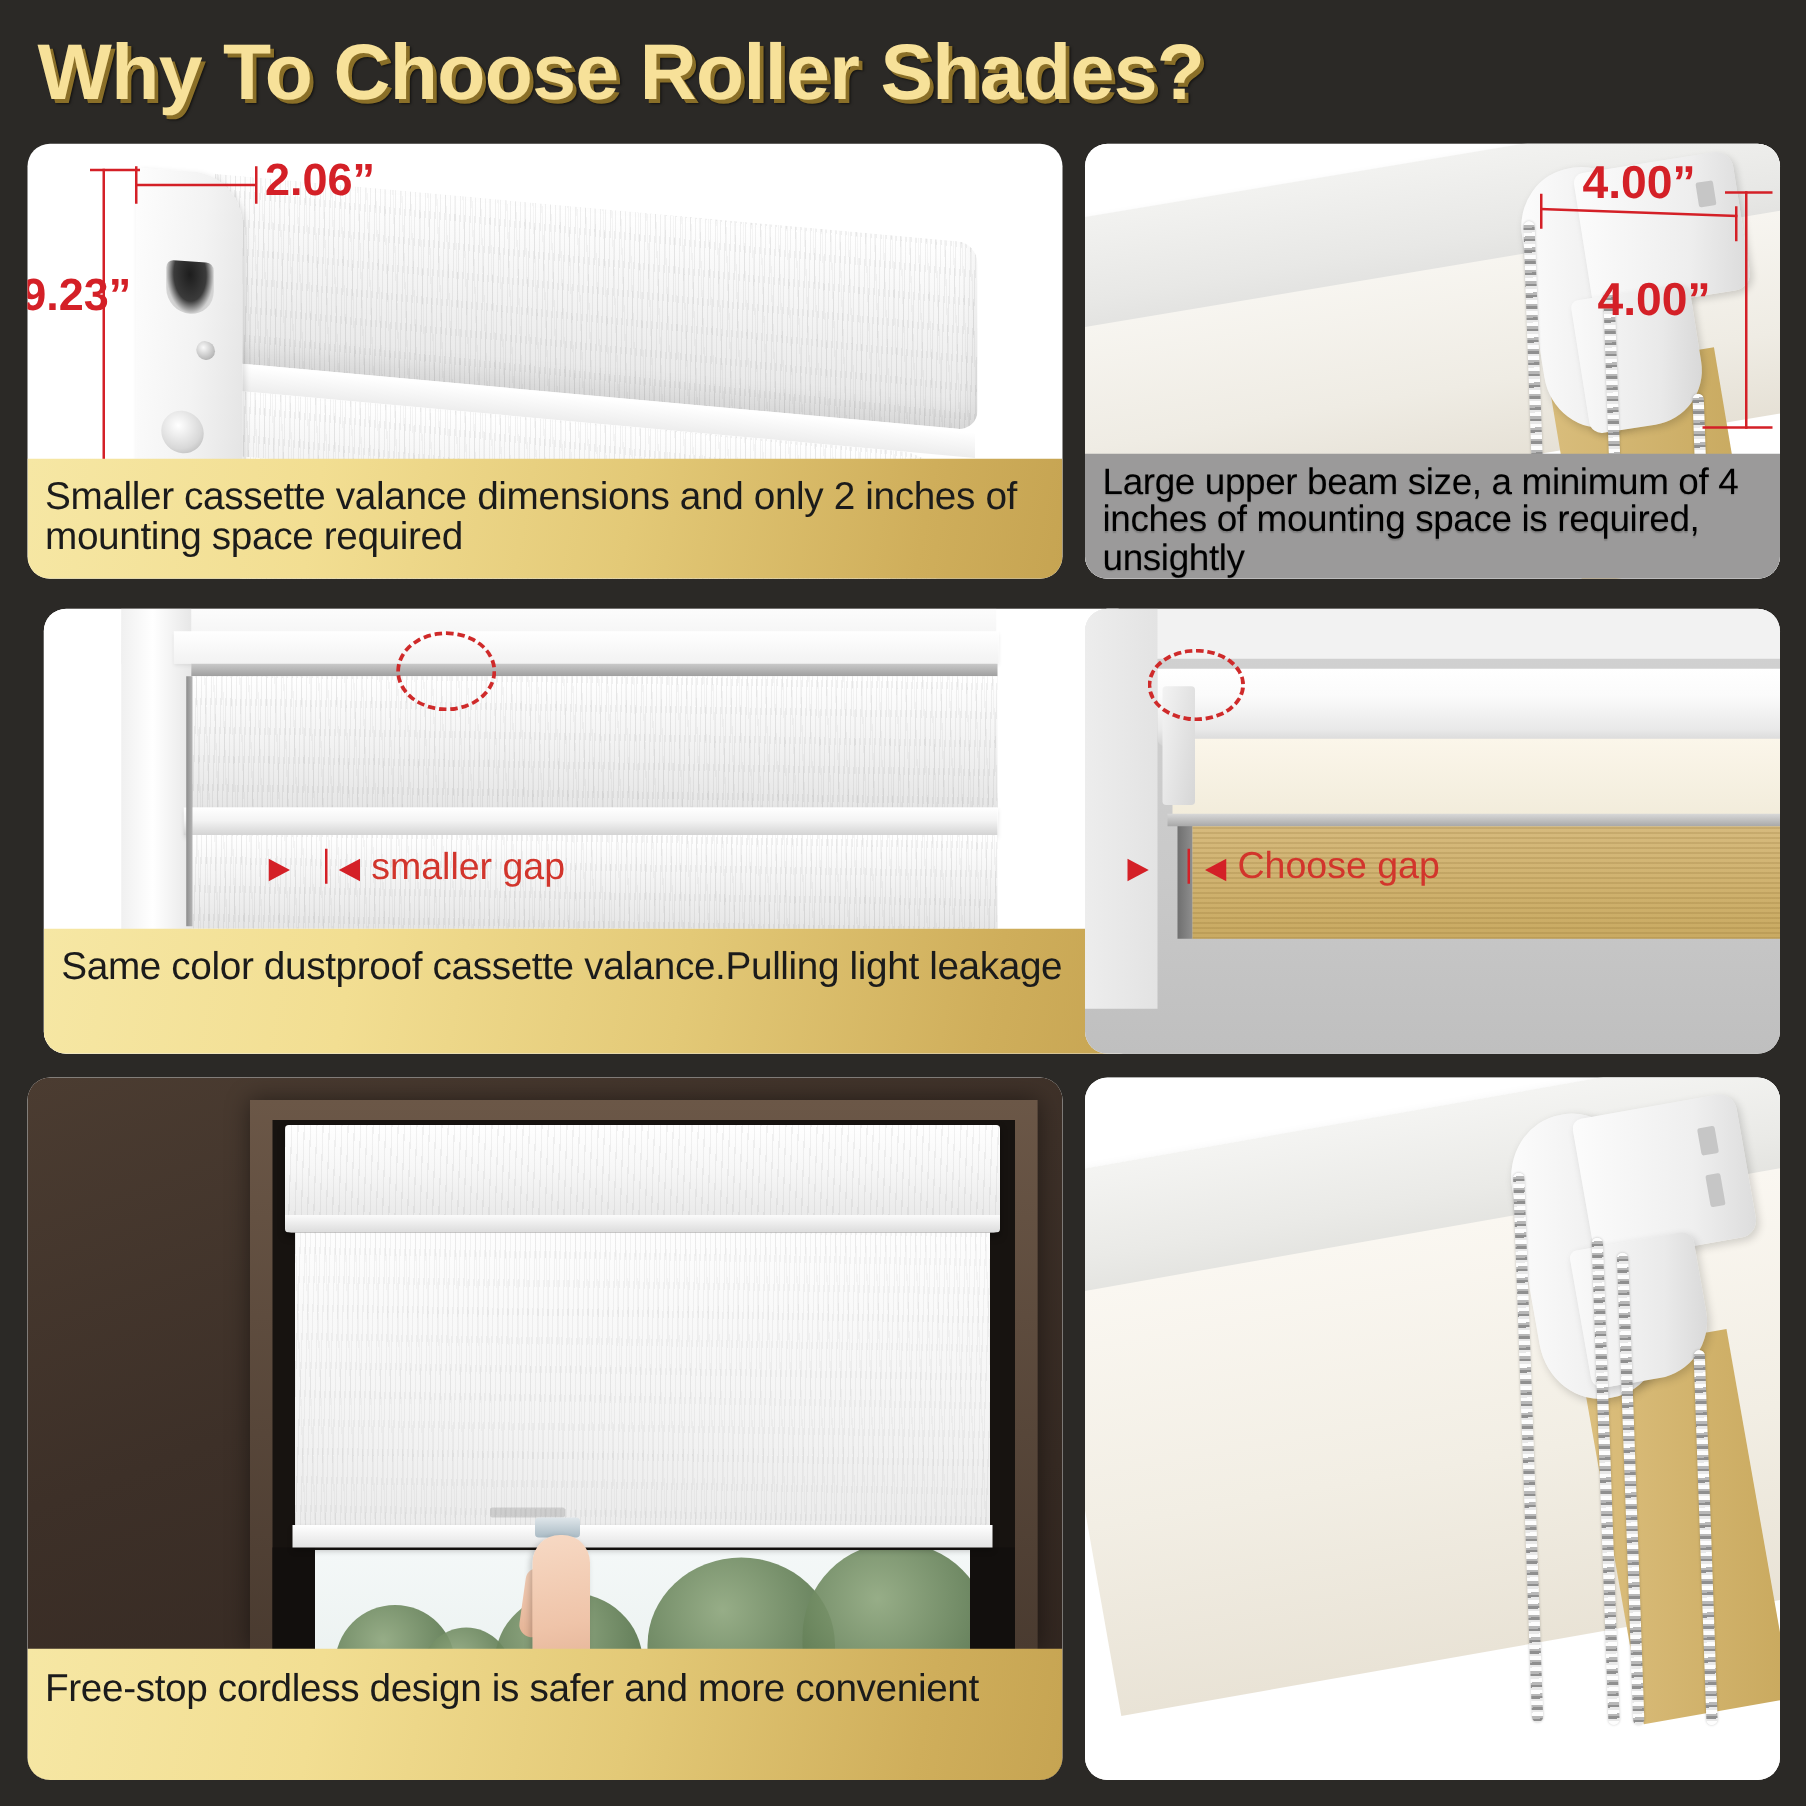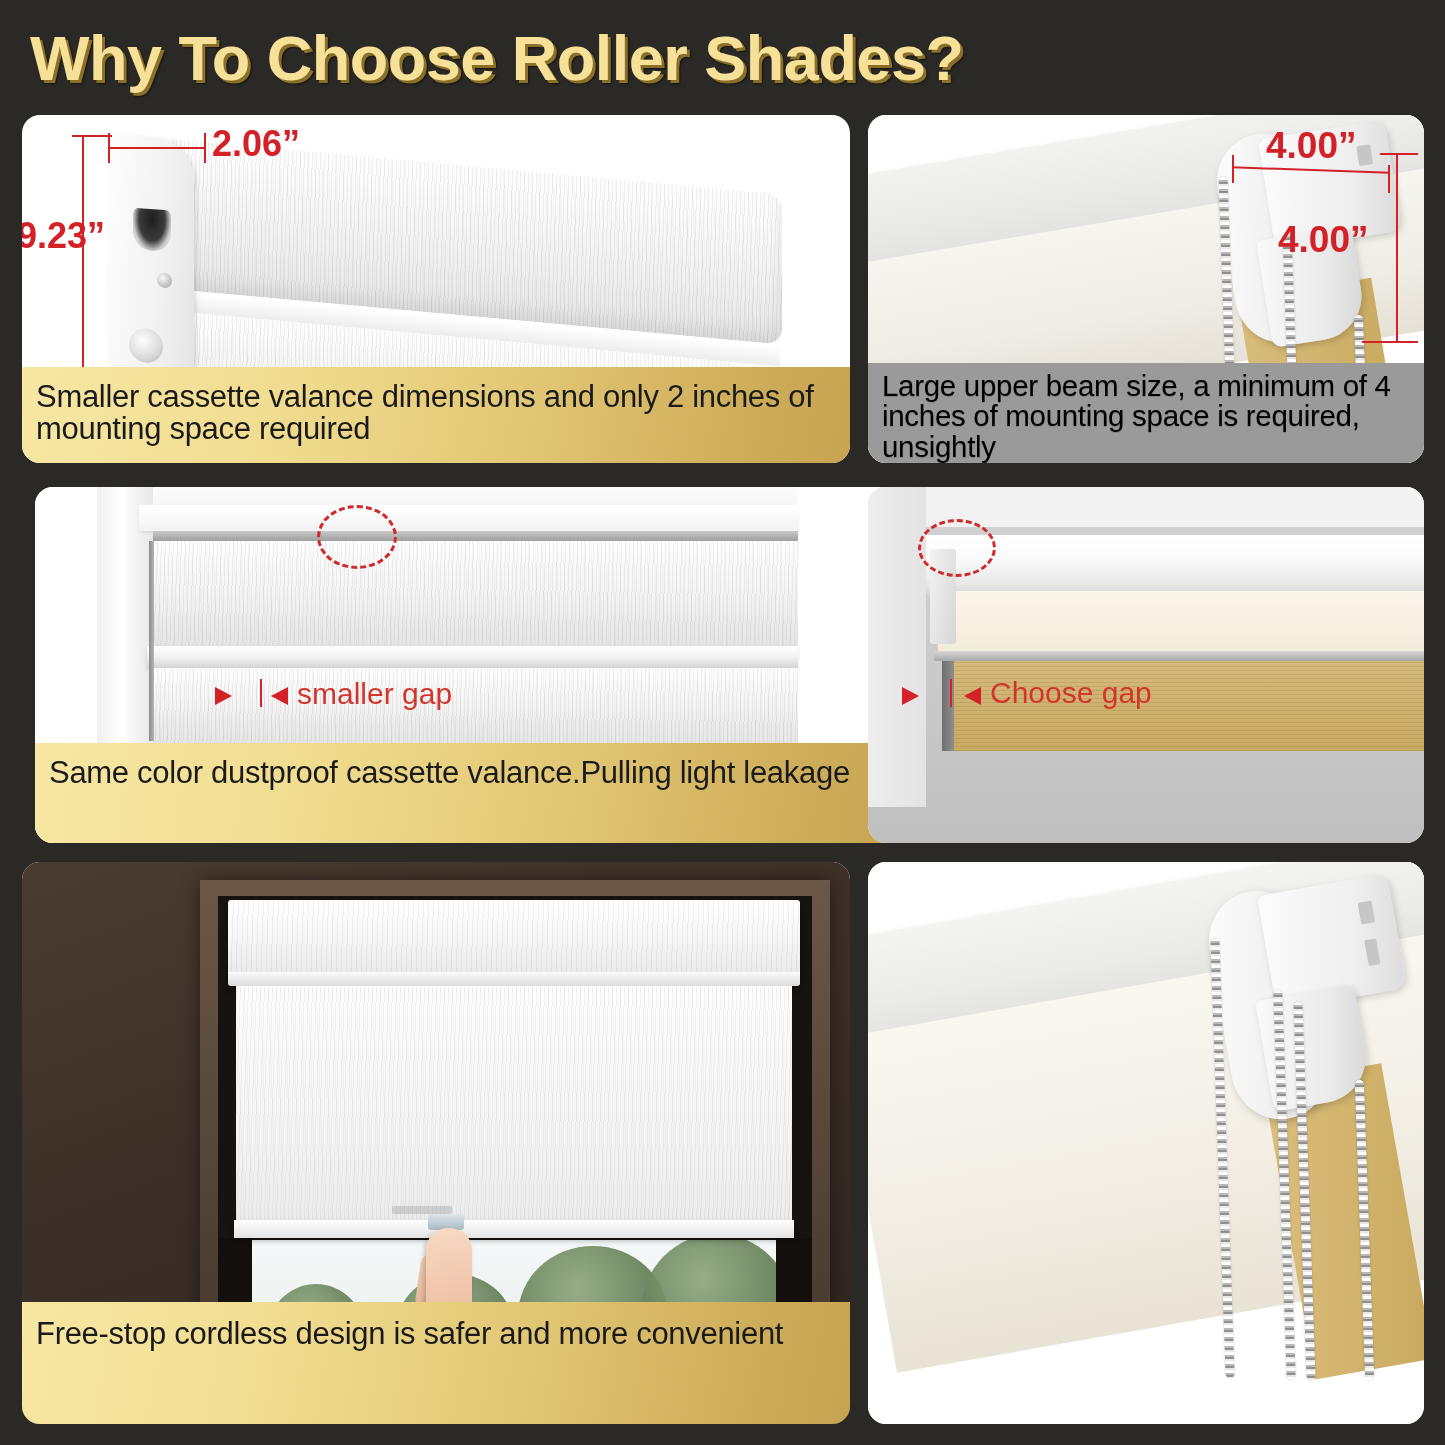--- a/index.html
+++ b/index.html
@@ -43,21 +43,21 @@
   #p2 { left:868px; top:115px;  width:556px;  height:348px; }
   #p3 { left:22px;  top:487px;  width:877px;  height:356px;margin-left:13px; }
   #p4 { left:868px; top:487px;  width:556px;  height:356px; }
   #p5 { left:22px;  top:862px;  width:828px;  height:562px; }
   #p6 { left:868px; top:862px;  width:556px;  height:562px; }
 
   #p1 .cap { height:96px; font-size:31px; padding-top:14px; }
   #p2 .cap { height:100px; font-size:29.5px; padding-top:8px; }
   #p3 .cap { height:100px; font-size:31px; padding-top:14px; }
   #p4 .cap { height:100px; font-size:29.5px; padding-top:14px; }
-  #p5 .cap { height:122px; font-size:31px; padding-top:16px; }
+  #p5 .cap { height:105px; font-size:31px; padding-top:16px; }
   #p6 .cap { height:105px; font-size:29.5px; padding-top:16px; }
   .brushed {
     background:
       repeating-linear-gradient(92deg, rgba(0,0,0,.055) 0 1px, rgba(0,0,0,0) 1px 4px),
       repeating-linear-gradient(88deg, rgba(0,0,0,.035) 0 1px, rgba(0,0,0,0) 1px 7px),
       linear-gradient(180deg,#ffffff 0%,#f4f4f4 45%,#e6e6e6 100%);
   }
   #p1 .endcap {
     position:absolute; left:87px; top:22px; width:85px; height:245px;
     background:linear-gradient(95deg,#fdfdfd 0%,#f3f3f3 55%,#e4e4e4 100%);

